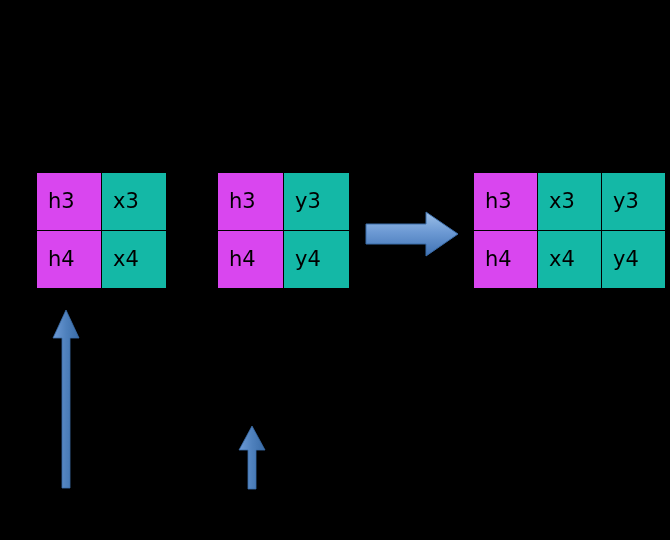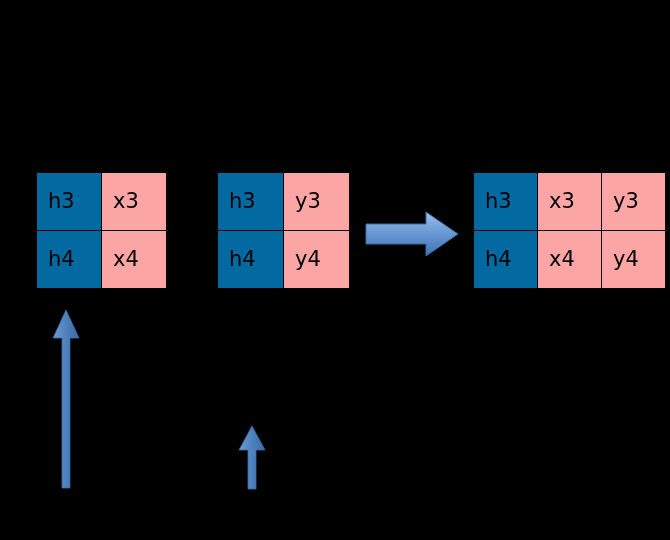--- a/index.html
+++ b/index.html
@@ -27,22 +27,22 @@
     height: 58px;
     font-size: 21px;
     line-height: 1;
     color: #000000;
     text-align: left;
     vertical-align: middle;
     padding: 0 0 0 11px;
     font-family: "DejaVu Sans", "Liberation Sans", sans-serif;
     box-sizing: border-box;
   }
-  .cell-green { background: #0369a1; }
-  .cell-yellow { background: #fca5a5; }
+  .cell-green { background: #d946ef; }
+  .cell-yellow { background: #14b8a6; }
 
   
   #matrix-h-x { left: 36px; top: 172px; width: 131px; }
   #matrix-h-x td { width: 65px; }
 
   
   #matrix-h-y { left: 217px; top: 172px; width: 132px; }
   #matrix-h-y td { width: 66px; }
 
   

